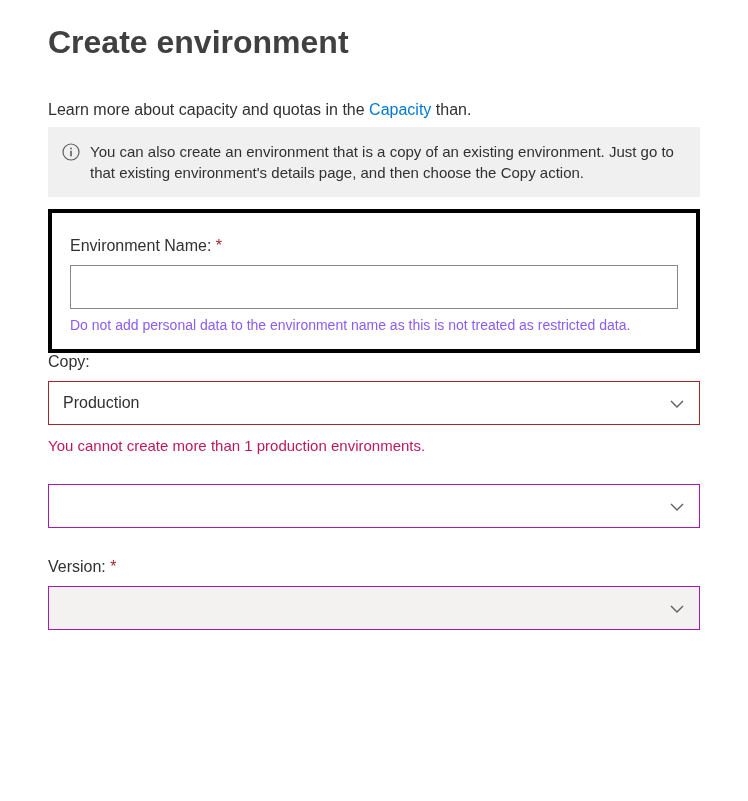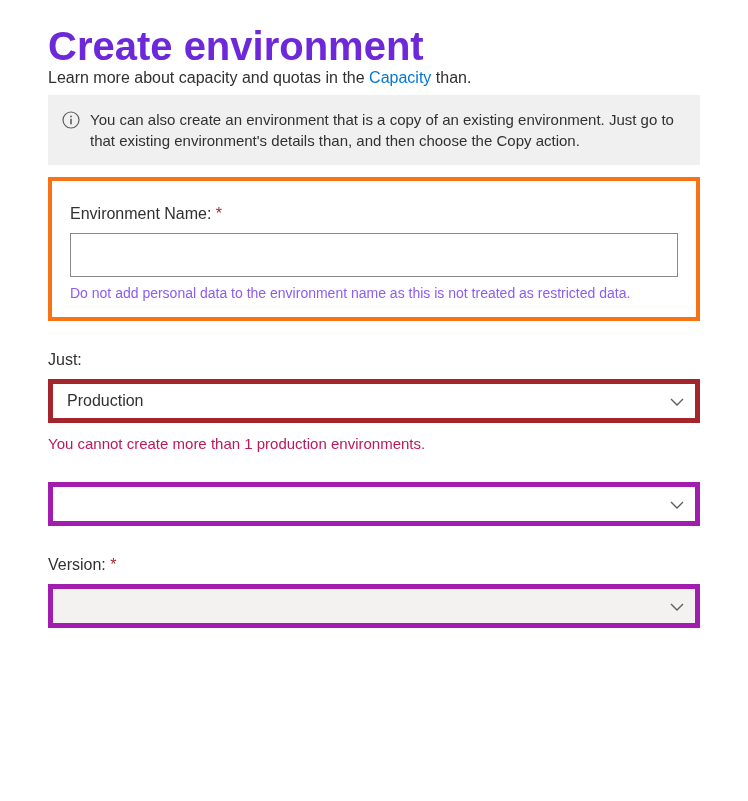--- a/index.html
+++ b/index.html
@@ -4,23 +4,24 @@
   <style>
     * { box-sizing: border-box; margin: 0; padding: 0; }
     body {
       font-family: "Segoe UI", -apple-system, BlinkMacSystemFont, sans-serif;
       background: #fff;
       width: 748px;
       padding: 24px 48px;
       color: #323130;
     }
     .page-title {
-      font-size: 40px;
+      font-size: 32px;
       font-weight: 700;
-      color: #6d28d9;
+      color: #404040;
+      margin-bottom: 40px;
     }
     .intro-text {
       font-size: 16px;
       color: #323130;
       margin-bottom: 8px;
     }
     .link {
       color: #0078d4;
       cursor: pointer;
     }
@@ -36,23 +37,22 @@
       width: 18px;
       height: 18px;
       margin-top: 2px;
     }
     .callout-text {
       font-size: 15px;
       color: #323130;
       line-height: 1.4;
     }
     .highlight-box {
-      border: 4px solid #f97316;
+      border: 4px solid #000000;
       padding: 24px 18px 16px 18px;
-      margin-bottom: 30px;
     }
     .form-group { margin-bottom: 30px; }
     .field-label {
       font-size: 16px;
       color: #323130;
       margin-bottom: 10px;
       display: block;
     }
     .req-star { color: #a4262c; }
     .text-input {
@@ -64,21 +64,21 @@
       font-family: inherit;
       outline: none;
     }
     .select-wrapper {
       position: relative;
       width: 100%;
     }
     .select-display {
       width: 100%;
       height: 44px;
-      border: 5px solid #a21caf;
+      border: 1px solid #a21caf;
       padding: 0 40px 0 14px;
       font-size: 16px;
       display: flex;
       align-items: center;
       cursor: pointer;
       background: #fff;
     }
     .select-display.error { border-color: #a4262c; }
     .select-display.readonly { background: #f3f2f1; cursor: default; }
     .chevron {
@@ -109,33 +109,33 @@
 </p>
 
 <div class="callout">
   <span class="callout-icon">
     <svg width="18" height="18" viewBox="0 0 18 18" fill="none">
       <circle cx="9" cy="9" r="8" stroke="#605e5c" stroke-width="1.2"></circle>
       <circle cx="9" cy="5.5" r="0.9" fill="#605e5c"></circle>
       <rect x="8.2" y="7.8" width="1.6" height="5.5" fill="#605e5c"></rect>
     </svg>
   </span>
-  <span class="callout-text">You can also create an environment that is a copy of an existing environment. Just go to that existing environment's details than, and then choose the Copy action.</span>
+  <span class="callout-text">You can also create an environment that is a copy of an existing environment. Just go to that existing environment's details page, and then choose the Copy action.</span>
 </div>
 
 <div class="highlight-box">
   <label class="field-label">
     <span>Environment Name: </span><span class="req-star">*</span>
   </label>
   <input type="text" class="text-input" value="" style="">
   <div class="help-text">Do not add personal data to the environment name as this is not treated as restricted data.</div>
 </div>
 
 <div class="form-group">
-  <label class="field-label">Just:</label>
+  <label class="field-label">Copy:</label>
   <div class="select-wrapper">
     <div class="select-display error">
       <span>Production</span>
     </div>
     <span class="chevron">
       <svg width="14" height="8" viewBox="0 0 14 8" fill="none">
         <path d="M1 1 L7 7 L13 1" stroke="#605e5c" stroke-width="1.4" fill="none"></path>
       </svg>
     </span>
   </div>

